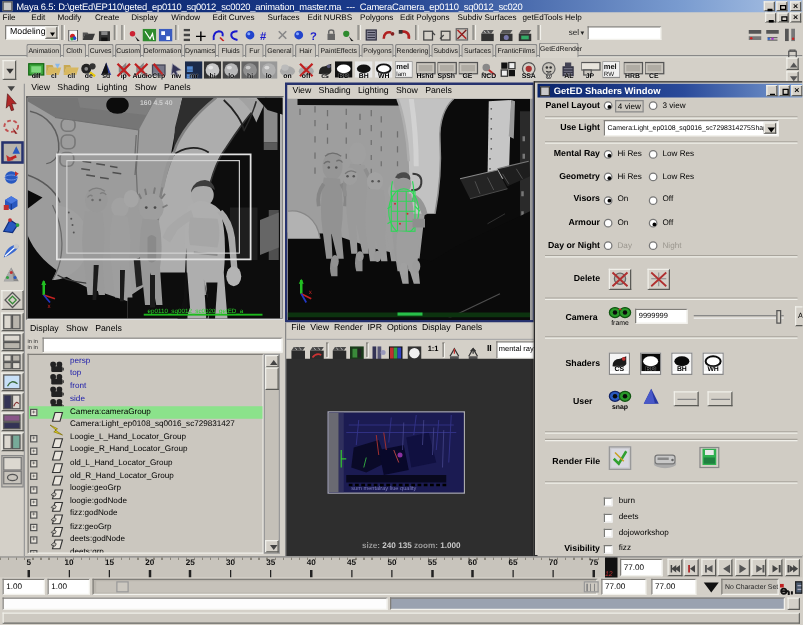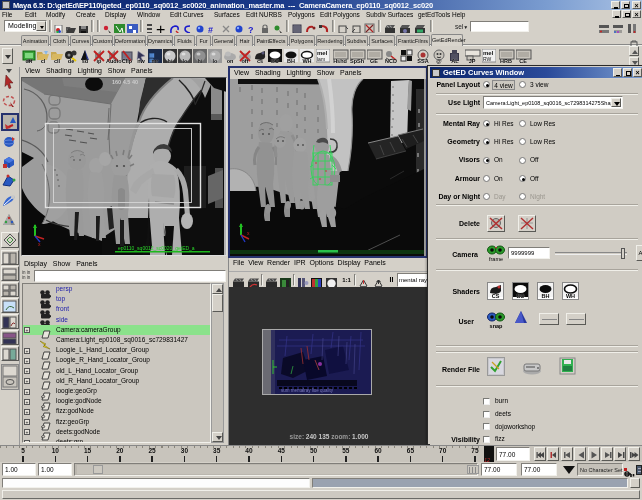--- a/index.html
+++ b/index.html
@@ -11,21 +11,21 @@
 .radio.on:after{content:"";position:absolute;left:1.5px;top:1.5px;width:3px;height:3px;border-radius:50%;background:#000;}
 .chk{position:absolute;width:7px;height:7px;background:#fff;border-top:1px solid #7a7a76;border-left:1px solid #7a7a76;border-right:1px solid #eee;border-bottom:1px solid #eee;}
 .glabel{position:absolute;font-size:7px;font-weight:bold;color:#000;text-align:right;}
 .sep{position:absolute;left:6px;width:202px;height:2px;border-top:1px solid #a8a49c;border-bottom:1px solid #f0efe9;}
 </style></head>
 <body>
 <div id="root">
 
 <div class="abs" style="left:0;top:0;width:642px;height:10px;background:linear-gradient(90deg,#0a246a 0%,#1a3a8a 45%,#7a9cd0 85%,#aac2e4 100%);">
   <div class="abs" style="left:2px;top:1px;width:8px;height:8px;background:#c8c8c8;border:1px solid #555;"></div>
-  <div class="abs" style="left:13px;top:1px;color:#fff;font-size:7.5px;font-weight:bold;white-space:nowrap;letter-spacing:-0.15px;">Maya 6.5: D:\getEd\EP110\geted_ep0110_sq0012_sc0020_animation_master.ma &nbsp;---&nbsp; CameraCamera_ep0110_sq0012_sc020</div>
+  <div class="abs" style="left:13px;top:1px;color:#fff;font-size:7.5px;font-weight:normal;white-space:nowrap;letter-spacing:-0.15px;">Maya 6.5: D:\getEd\EP110\geted_ep0110_sq0012_sc0020_animation_master.ma &nbsp;---&nbsp; CameraCamera_ep0110_sq0012_sc020</div>
   <div class="abs btn" style="left:611px;top:1px;width:9px;height:8px;">
         <div class="abs" style="left:2px;top:5px;width:4px;height:1.5px;background:#000"></div>
       </div>
   <div class="abs btn" style="left:621px;top:1px;width:9px;height:8px;">
         <div class="abs" style="left:1.5px;top:1.5px;width:5px;height:4.5px;border:1px solid #000;border-top-width:1.5px"></div>
       </div>
   <div class="abs btn" style="left:632px;top:1px;width:9px;height:8px;font-size:7px;text-align:center;line-height:7px;font-weight:bold;">×</div>
 </div>
 
 <div class="abs" style="left:0;top:10px;width:642px;height:9px;background:#d4d0c8;color:#000;font-size:6.5px;">
@@ -842,21 +842,21 @@
 <path d="M10 30 L10 44 M10 37 L14 37" stroke="#30c030" stroke-width="1"></path>
 </svg>
         </div>
     <div class="abs" style="left:0;top:146px;width:100%;text-align:center;font-size:6.5px;color:#9a9a9a;font-weight:bold;">size: <span style="color:#c8c8c8">240 135</span> zoom: <span style="color:#c8c8c8">1.000</span></div>
   </div>
 </div>
 
 <div class="abs" style="left:427px;top:65px;width:215px;height:380px;background:#d4d0c8;border:1px solid #2a2a2a;border-right:none;box-shadow:-1px 1px 2px rgba(0,0,0,0.3);">
   <div class="abs" style="left:2px;top:1px;width:212px;height:11px;background:linear-gradient(90deg,#0a246a,#2a4a9a 55%,#7a9cd0);">
     <span class="abs" style="left:2px;top:1.5px;width:8px;height:8px;background:#c8c8c8;border:0.5px solid #333;"></span>
-    <span class="abs" style="left:13px;top:1px;color:#fff;font-size:7.5px;font-weight:bold;">GetED Curves Window</span>
+    <span class="abs" style="left:13px;top:1px;color:#fff;font-size:7.5px;font-weight:bold;">GetED Shaders Window</span>
     <span class="abs btn" style="left:183px;top:1px;width:9px;height:9px;">
           <span class="abs" style="left:2px;top:5.5px;width:4px;height:1.5px;background:#000"></span>
         </span>
     <span class="abs btn" style="left:193px;top:1px;width:9px;height:9px;">
           <span class="abs" style="left:1.5px;top:1.5px;width:5px;height:5px;border:1px solid #000;border-top-width:1.5px"></span>
         </span>
     <span class="abs btn" style="left:203px;top:1px;width:9px;height:9px;font-size:7px;text-align:center;line-height:8px;font-weight:bold;">×</span>
   </div>
   <div class="abs" style="left:2px;top:13px;width:213px;height:366px;background:#d0ccc4;">
         <div class="glabel" style="left:0;top:1.5px;width:50px;">Panel Layout</div>

